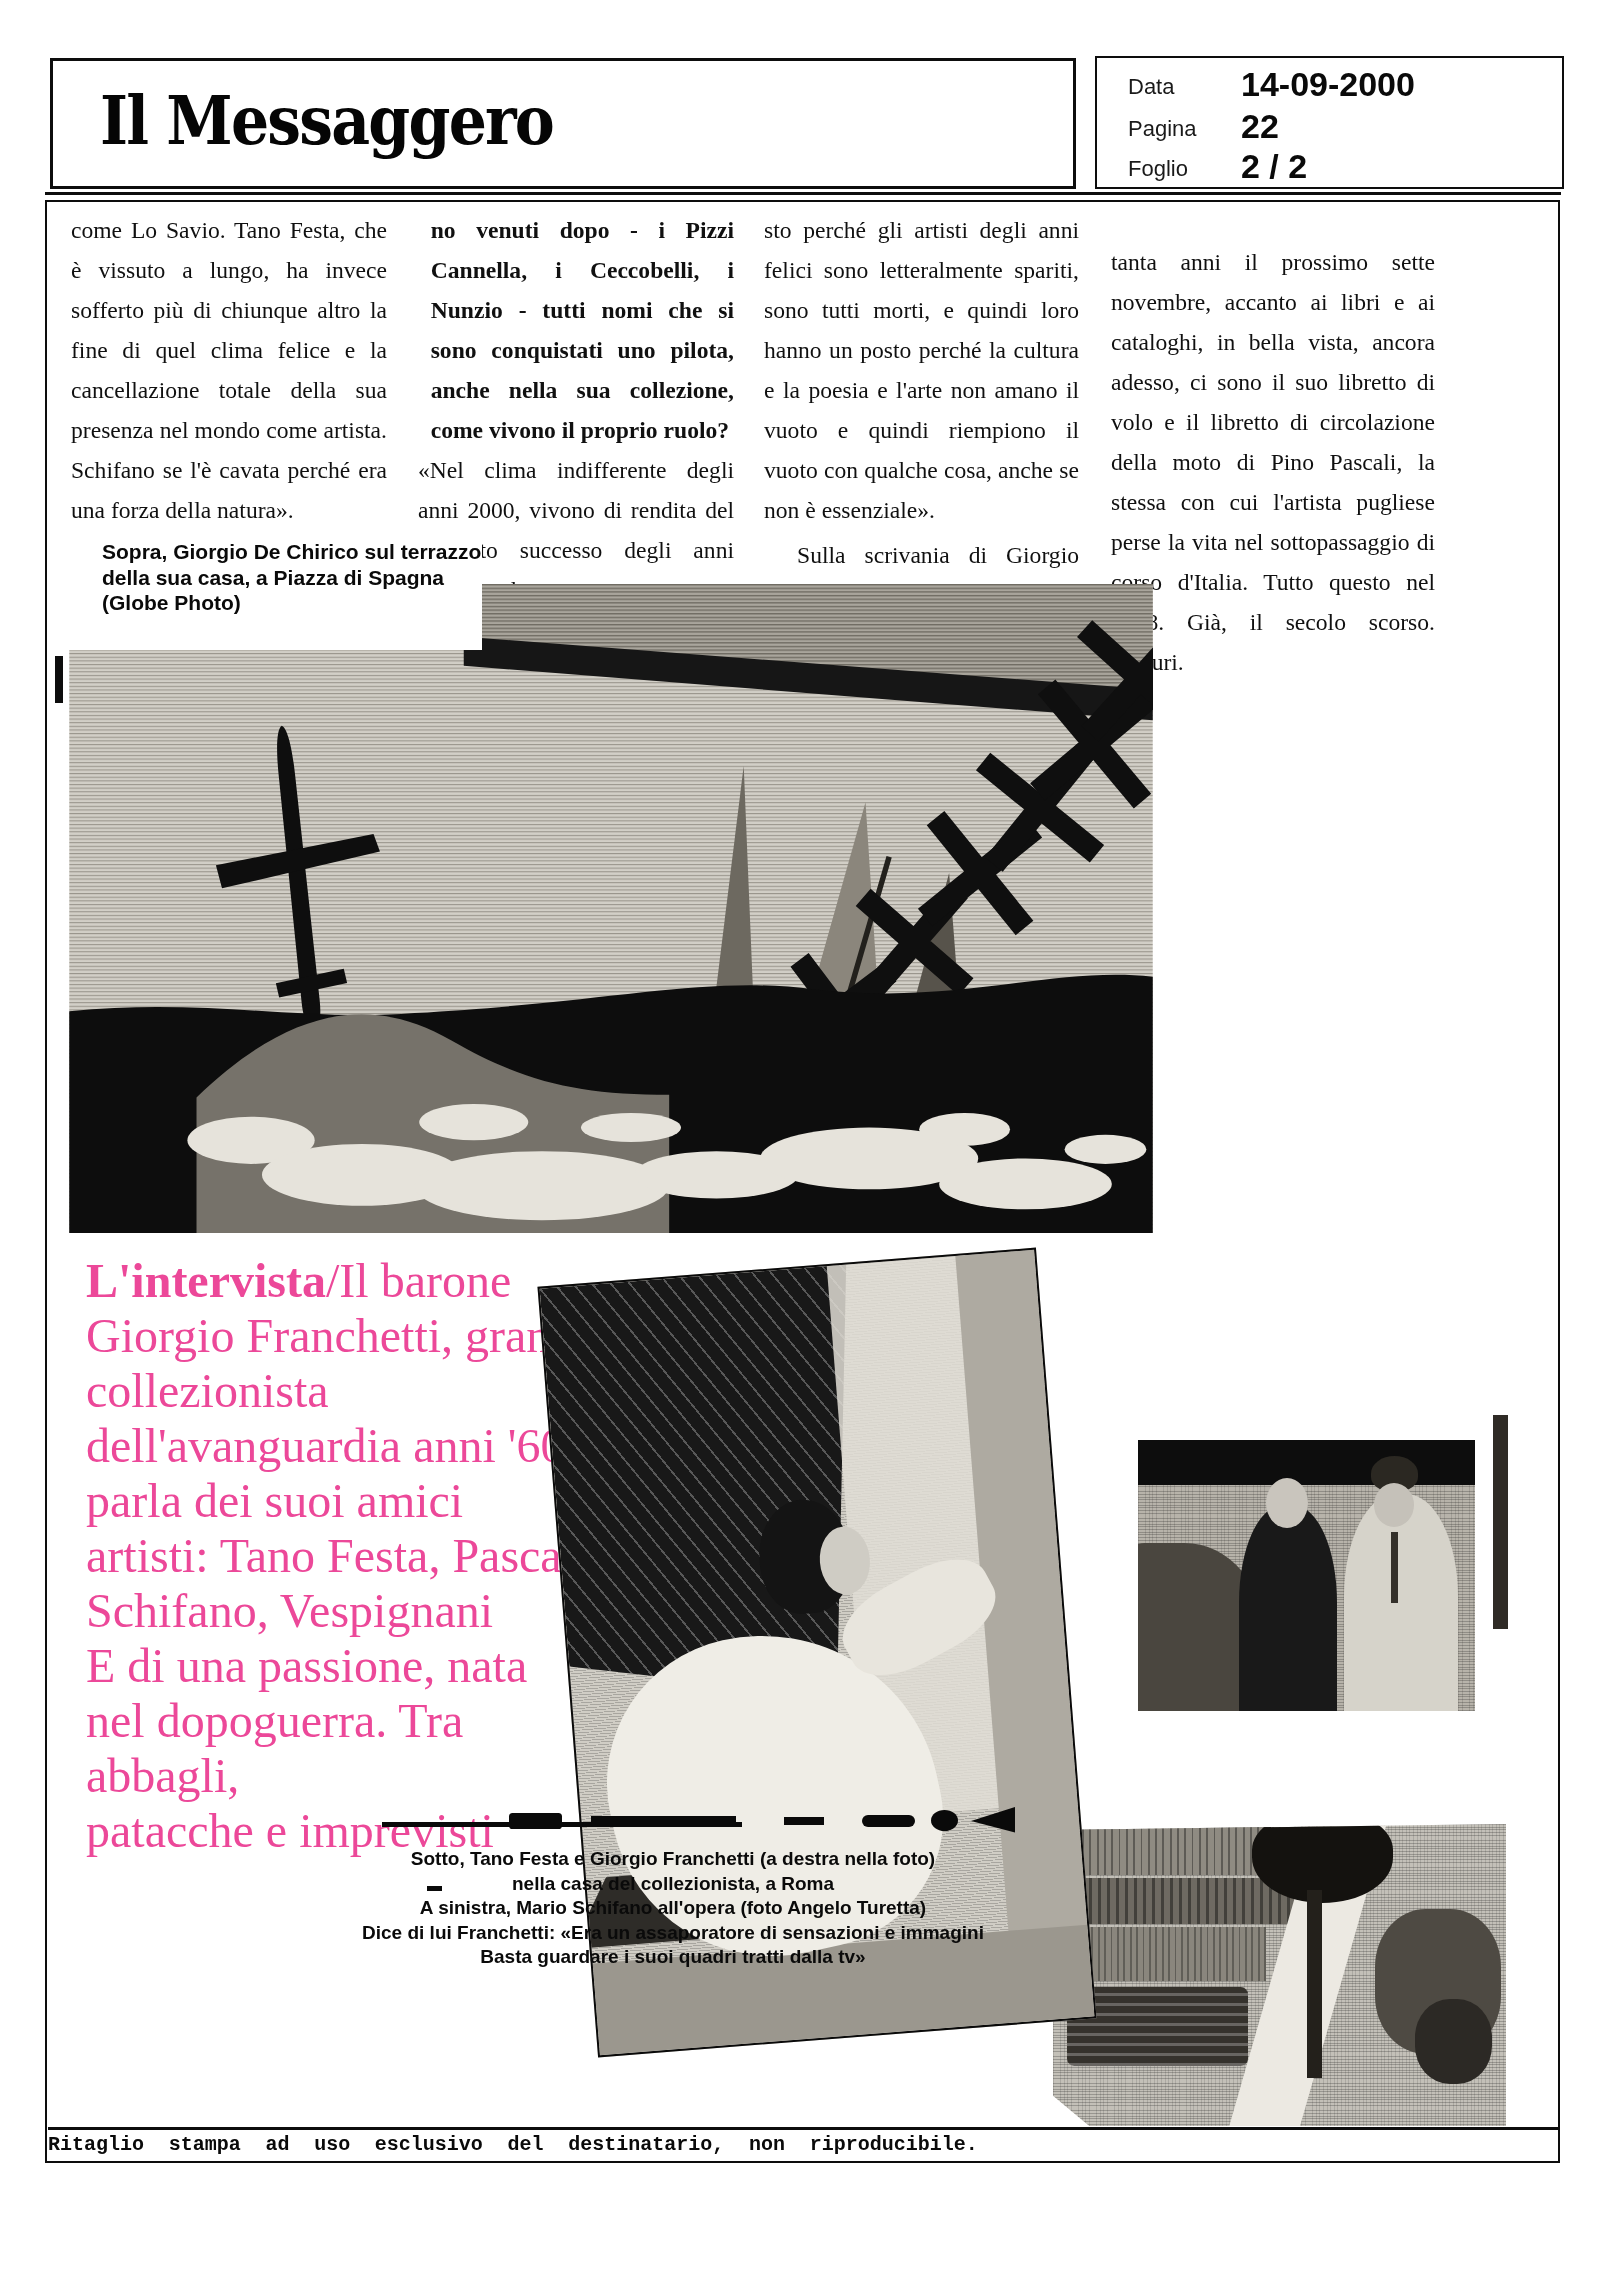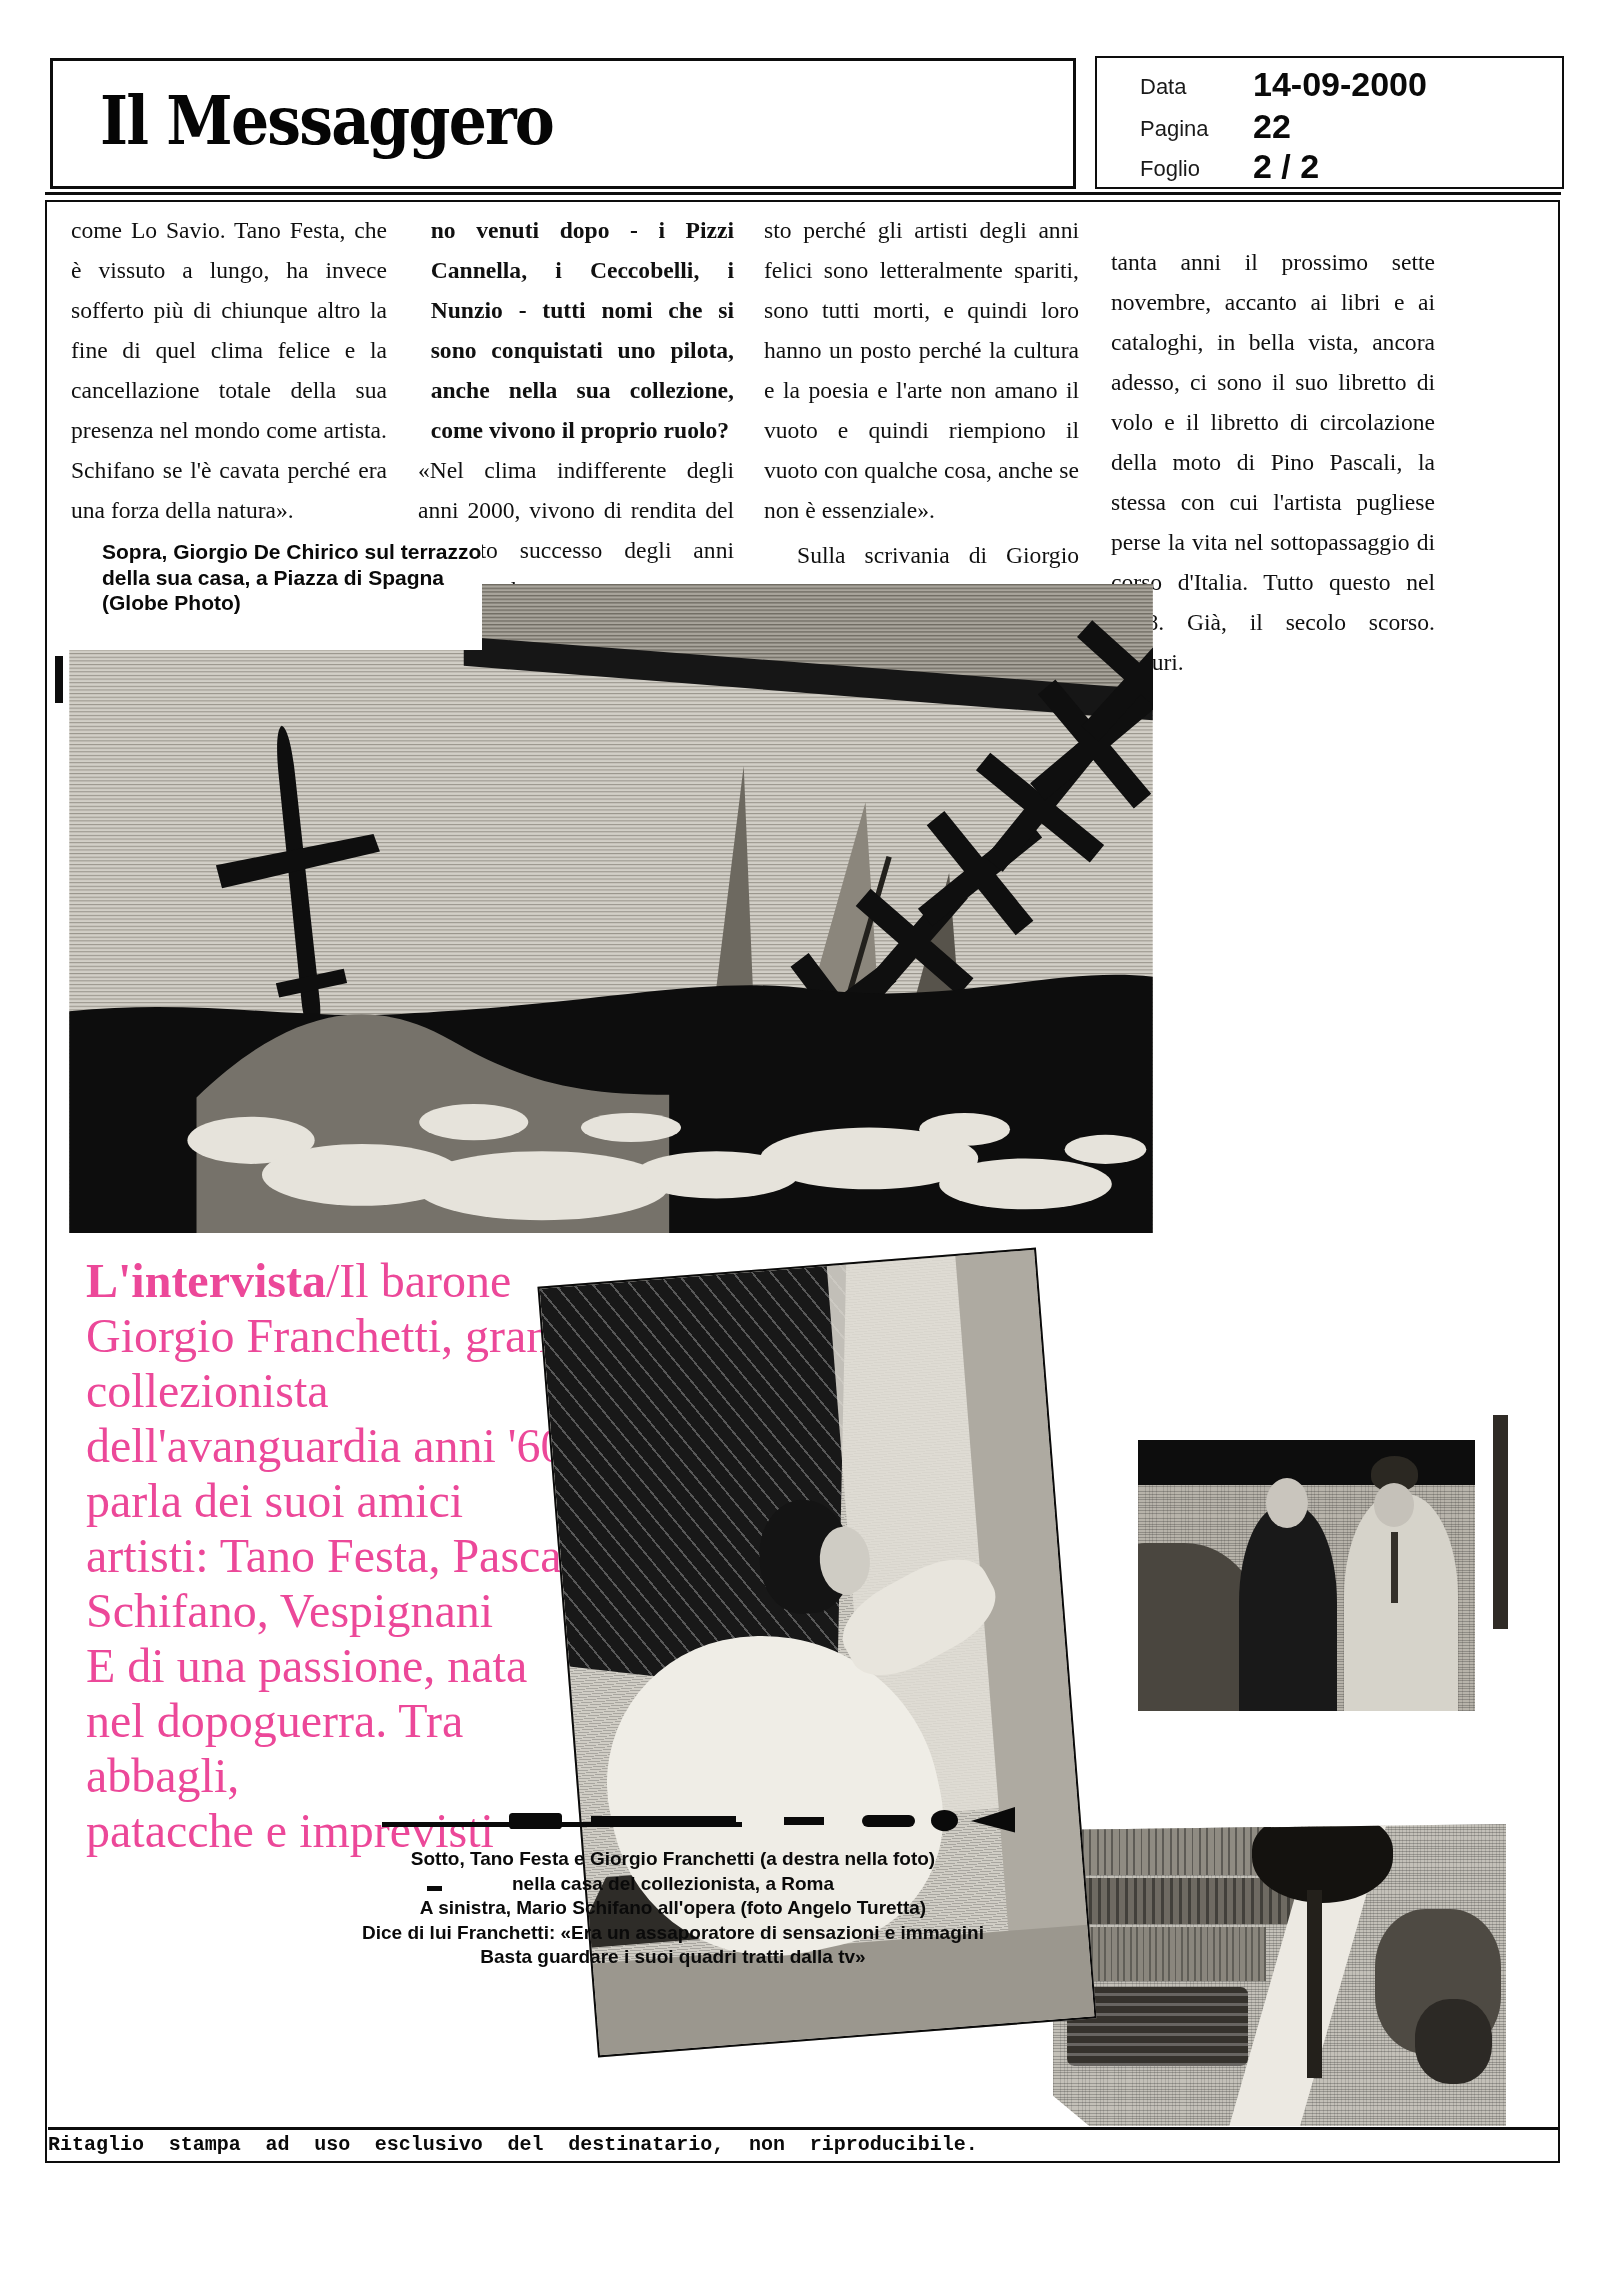--- a/index.html
+++ b/index.html
@@ -4,21 +4,21 @@
 <style>
   html,body{margin:0;padding:0;background:#ffffff;}
   #page{position:relative;width:1620px;height:2273px;background:#ffffff;overflow:hidden;
         font-family:"Liberation Serif",serif;color:#111;}
 
   
   .logo-box{position:absolute;left:50px;top:58px;width:1020px;height:125px;border:3.6px solid #0d0d0d;background:#fff;}
   .logo{position:absolute;left:47px;top:20px;font-family:"DejaVu Serif",serif;font-weight:900;
         font-size:60px;letter-spacing:-1.8px;color:#050505;transform:scaleY(1.12);transform-origin:left top;}
   .meta-box{position:absolute;left:1095px;top:56px;width:465px;height:129px;border:2.7px solid #0d0d0d;background:#fff;}
-  .meta-row{position:absolute;left:12px;width:100%;height:36px;padding-left:45px;}
+  .meta-row{position:absolute;left:0;width:100%;height:36px;padding-left:45px;}
   .meta-label{position:absolute;left:31px;top:7.3px;font-family:"Liberation Sans",sans-serif;font-size:22px;color:#1a1a1a;}
   .meta-value{position:absolute;left:144px;top:-1.8px;font-family:"Liberation Sans",sans-serif;font-weight:700;font-size:34px;color:#0a0a0a;}
 
   
   .top-line{position:absolute;left:45px;top:192px;width:1516px;height:2.7px;background:#0d0d0d;}
   .main-frame{position:absolute;left:45px;top:200px;width:1511px;height:1959px;border:2.7px solid #0d0d0d;background:transparent;}
   .footer-line{position:absolute;left:48px;top:2127px;width:1511px;height:2.7px;background:#0d0d0d;}
   .footer-text{position:absolute;left:48px;top:2133px;width:1511px;text-align:left;
                font-family:"Liberation Mono",monospace;font-weight:700;font-size:20px;word-spacing:12.7px;color:#0a0a0a;}
 

